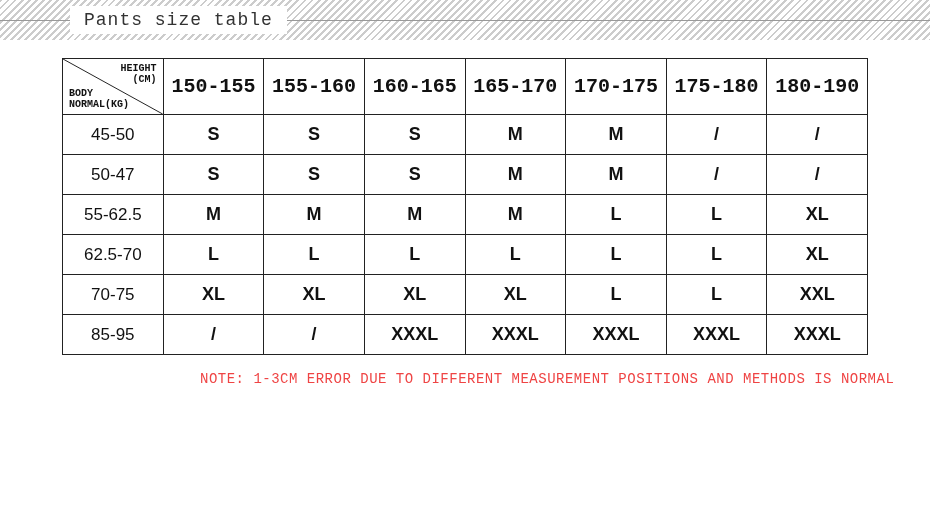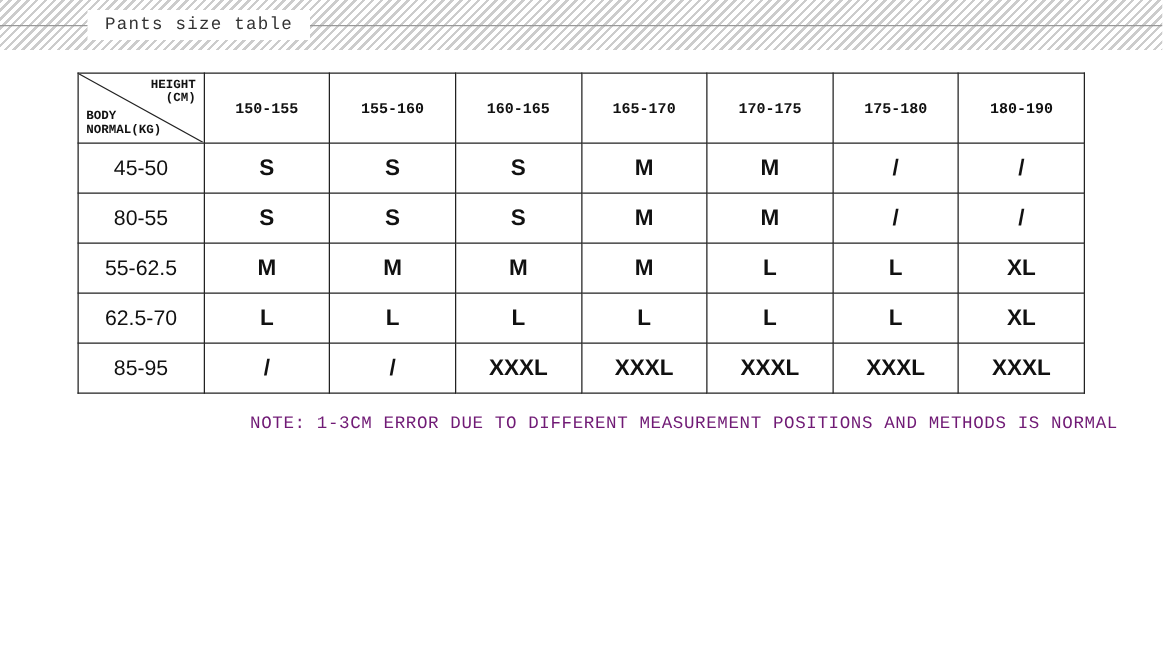--- a/index.html
+++ b/index.html
@@ -24,21 +24,21 @@
     position: absolute;
     top: 50%;
     left: 0; right: 0;
     height: 1px;
     background: #999;
   }
   .title {
     background: #fff;
     padding: 4px 14px 4px 14px;
     margin-left: 70px;
-    font-size: 14px;
+    font-size: 18px;
     color: #333;
     position: relative;
     z-index: 1;
     letter-spacing: 1px;
   }
   .table-wrap {
     padding: 18px 62px 6px 62px;
   }
   table {
     border-collapse: collapse;
@@ -50,21 +50,21 @@
     text-align: center;
     padding: 9px 0;
     font-family: Arial, sans-serif;
     font-size: 18px;
     font-weight: 600;
     color: #111;
   }
   th {
     font-family: "Courier New", Courier, monospace;
     font-weight: bold;
-    font-size: 12px;
+    font-size: 20px;
   }
   .corner {
     position: relative;
     padding: 0;
     height: 56px;
     font-family: "Courier New", Courier, monospace;
     font-weight: bold;
     font-size: 10px;
     overflow: hidden;
   }
@@ -85,21 +85,21 @@
     line-height: 1.1;
   }
   td.rowhead {
     font-family: Arial, sans-serif;
     font-weight: 400;
     font-size: 17px;
   }
   .note {
     font-family: "Courier New", Courier, monospace;
     font-size: 14px;
-    color: #701a75;
+    color: #ef4444;
     padding: 10px 0 0 200px;
     letter-spacing: 0.5px;
   }
 </style>
 </head>
 <body>
 
 <div class="header-stripe">
   <span class="title">Pants size table</span>
 </div>
@@ -135,21 +135,21 @@
         <td class="rowhead">45-50</td>
         <td>S</td>
         <td>S</td>
         <td>S</td>
         <td>M</td>
         <td>M</td>
         <td>/</td>
         <td>/</td>
       </tr>
       <tr>
-        <td class="rowhead">80-55</td>
+        <td class="rowhead">50-47</td>
         <td>S</td>
         <td>S</td>
         <td>S</td>
         <td>M</td>
         <td>M</td>
         <td>/</td>
         <td>/</td>
       </tr>
       <tr>
         <td class="rowhead">55-62.5</td>
@@ -163,20 +163,30 @@
       </tr>
       <tr>
         <td class="rowhead">62.5-70</td>
         <td>L</td>
         <td>L</td>
         <td>L</td>
         <td>L</td>
         <td>L</td>
         <td>L</td>
         <td>XL</td>
+      </tr>
+      <tr>
+        <td class="rowhead">70-75</td>
+        <td>XL</td>
+        <td>XL</td>
+        <td>XL</td>
+        <td>XL</td>
+        <td>L</td>
+        <td>L</td>
+        <td>XXL</td>
       </tr>
       <tr>
         <td class="rowhead">85-95</td>
         <td>/</td>
         <td>/</td>
         <td>XXXL</td>
         <td>XXXL</td>
         <td>XXXL</td>
         <td>XXXL</td>
         <td>XXXL</td>

